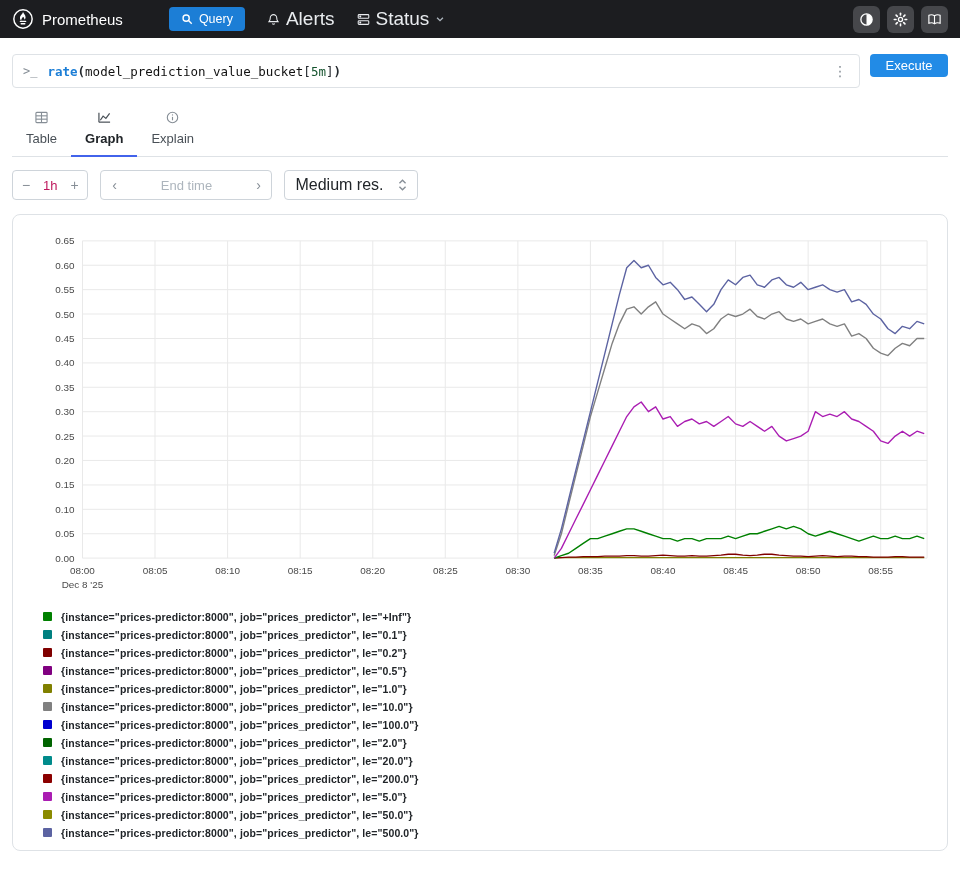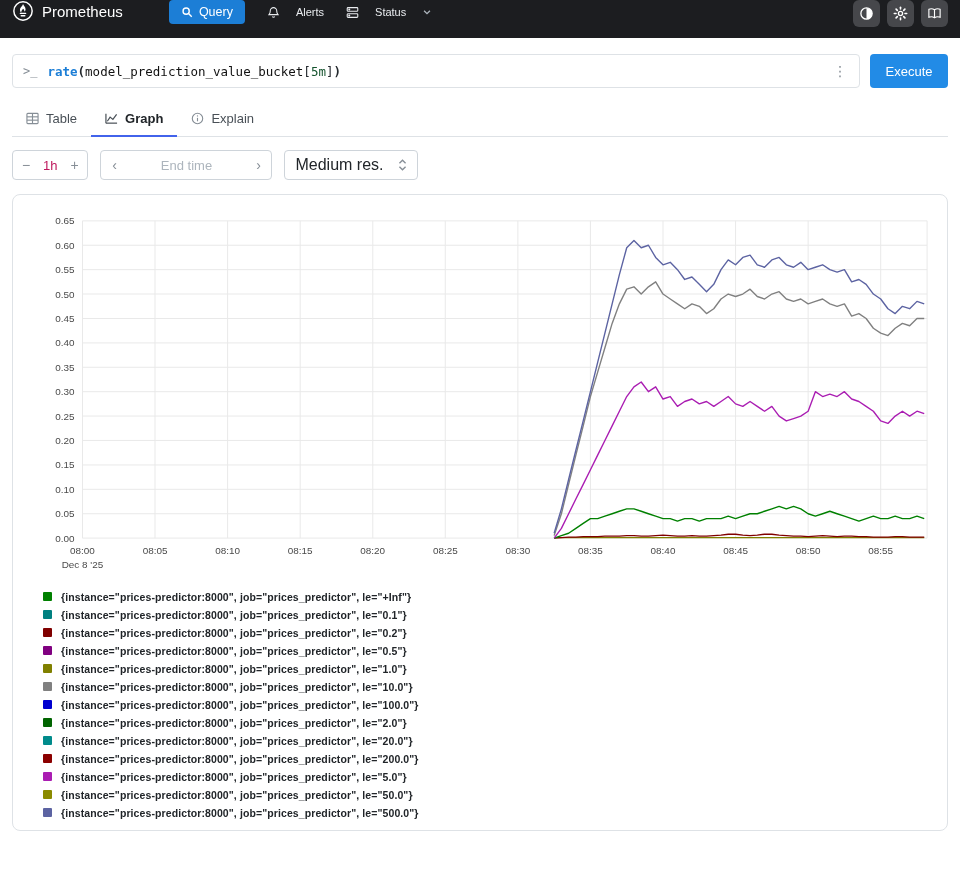--- a/index.html
+++ b/index.html
@@ -1,52 +1,52 @@
 <!DOCTYPE html>
 <html><head>
 <meta charset="utf-8">
 <style>
   * { box-sizing: border-box; margin: 0; padding: 0; }
   html,body { width: 960px; background: #fff; font-family: "Liberation Sans", sans-serif; color: #212529; }
 
   
-  .navbar { height: 38px; background: #1c1d20; display: flex; align-items: flex-start; padding: 0 12px; }
+  .navbar { height: 38px; background: #1c1d20; display: flex; align-items: center; padding: 0 12px; }
   .brand { display: flex; align-items: center; gap: 8px; margin-right: 30px; }
   .brand-text { color: #fff; font-size: 15px; }
   .nav-items { display: flex; align-items: center; gap: 22px; margin-left: 16px; }
   .nav-btn { display: inline-flex; align-items: center; gap: 6px; background: #1c7ed6; color: #fff;
              border: none; border-radius: 4px; padding: 5px 12px; font-size: 12.5px; cursor: pointer;
              font-family: inherit; }
-  .nav-link { display: inline-flex; align-items: center; gap: 16px; background: transparent; color: #e9ecef;
-              border: none; font-size: 11px; cursor: pointer; font-family: inherit; }
+  .nav-link { display: inline-flex; align-items: center; gap: 6px; background: transparent; color: #e9ecef;
+              border: none; font-size: 19px; cursor: pointer; font-family: inherit; }
   .nav-right { margin-left: auto; display: flex; gap: 7px; }
   .icon-sq { width: 27px; height: 27px; border-radius: 6px; background: #46474b; border: none;
              display: inline-flex; align-items: center; justify-content: center; cursor: pointer; }
 
   
   .main { padding: 16px 12px 12px; }
   .query-row { display: flex; gap: 10px; }
   .query-input { flex: 1; height: 34px; border: 1px solid #dee2e6; border-radius: 4px; background: #fff;
                  display: flex; align-items: center; padding: 0 10px; cursor: text; }
   .prompt { font-family: "DejaVu Sans Mono", monospace; font-size: 12px; color: #868e96; margin-right: 10px; }
   .expr { font-family: "DejaVu Sans Mono", monospace; font-size: 12.5px; flex: 1; white-space: pre; }
   .tok-func { color: #1c7ed6; font-weight: bold; }
   .tok-paren { color: #24292e; font-weight: bold; }
   .tok-metric { color: #111; }
   .tok-bracket { color: #24292e; }
   .tok-duration { color: #14532d; }
   .kebab { color: #868e96; font-size: 14px; padding: 0 2px; background: none; border: none; cursor: pointer; }
-  .execute-btn { width: 78px; height: 34px; background: #228be6; color: #fff; border: none; border-radius: 4px;
+  .execute-btn { width: 78px; height: 23px; background: #228be6; color: #fff; border: none; border-radius: 4px;
                  font-size: 13px; cursor: pointer; font-family: inherit; }
 
   
   .tabs { display: flex; border-bottom: 1px solid #dee2e6; margin-top: 14px; }
   .tab { display: inline-flex; align-items: center; gap: 7px; padding: 9px 14px; font-size: 13px;
          color: #495057; background: none; border: none; border-bottom: 2px solid transparent;
-         cursor: pointer; font-family: inherit; margin-bottom: -1px; }
+         cursor: pointer; font-family: inherit; margin-bottom: -1px; flex-direction: column; }
   .tab.active { color: #212529; border-bottom-color: #4263eb; font-weight: bold; }
   .tab .ticon { display: inline-flex; color: #868e96; }
   .tab.active .ticon { color: #495057; }
 
   
   .controls { display: flex; align-items: center; gap: 12px; margin-top: 13px; }
   .ctl-group { display: flex; align-items: center; height: 30px; border: 1px solid #ced4da; border-radius: 4px;
                background: #fff; overflow: hidden; }
   .ctl-btn { width: 26px; height: 100%; background: none; border: none; color: #868e96; font-size: 14px;
              cursor: pointer; font-family: inherit; }

